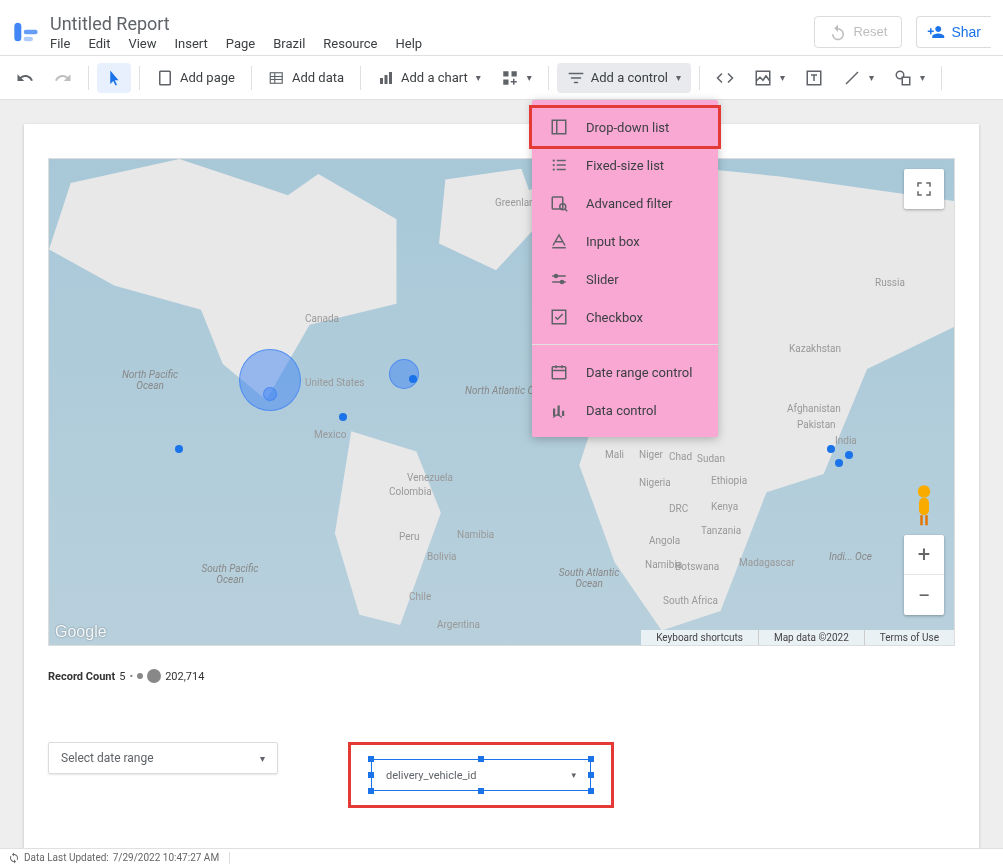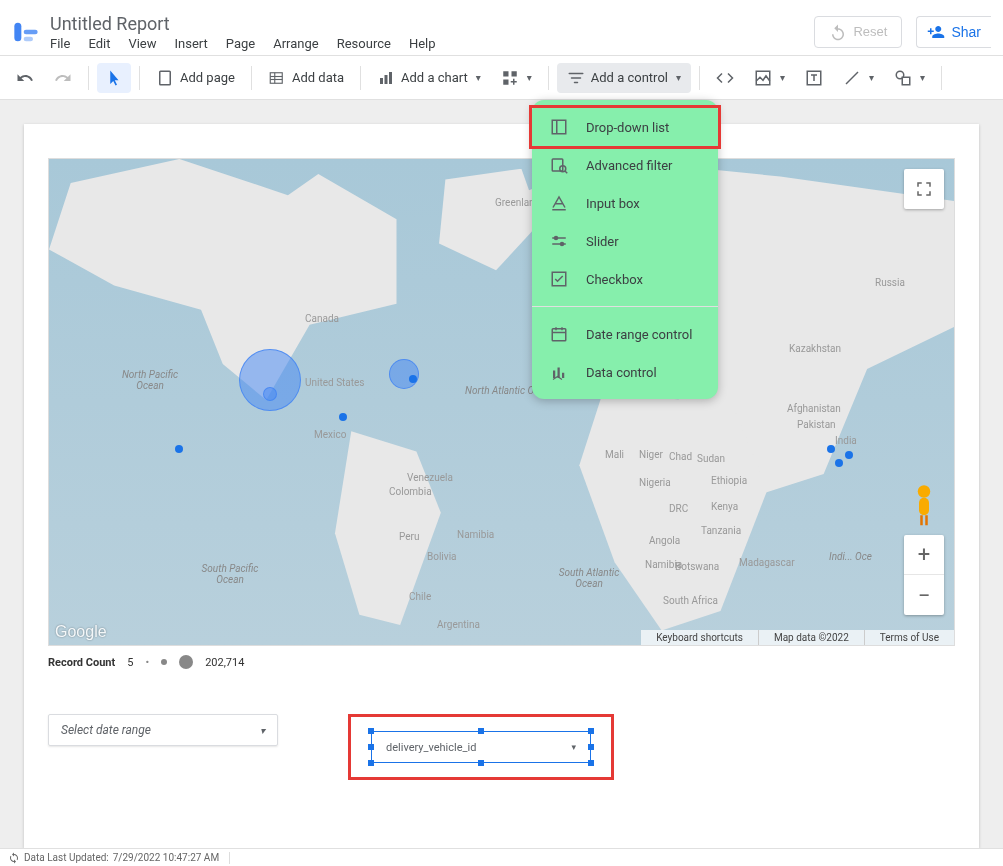--- a/index.html
+++ b/index.html
@@ -40,38 +40,38 @@
 .map-zoom { position: absolute; bottom: 30px; right: 10px; width: 40px; background: #fff; border-radius: 2px; box-shadow: 0 1px 3px rgba(0,0,0,.3); }
 .map-zoom div { height: 40px; display:flex;align-items:center;justify-content:center; font-size: 22px; color: #666; }
 .map-zoom div:first-child { border-bottom: 1px solid #e6e6e6; }
 .pegman { position: absolute; bottom: 125px; right: 15px; width: 30px; height: 36px; }
 .map-footer { position: absolute; bottom: 0; right: 0; display: flex; gap: 0; font-size: 10px; color: #444; background: rgba(255,255,255,0.7); }
 .map-footer span { padding: 2px 15px; border-left: 1px solid #ccc; }
 .map-footer span:first-child { border-left: none; }
 .google-logo { position: absolute; bottom: 4px; left: 6px; font-size: 16px; color: #fff; font-weight: 500; opacity: 0.85; font-family: 'Product Sans', Arial; text-shadow: 0 0 2px rgba(0,0,0,0.5); }
 
 
-.legend { display: flex; align-items: center; gap: 12px; padding: 9px 0; font-size: 11px; color: #333; }
+.legend { display: flex; align-items: center; gap: 4px; padding: 23px 0; font-size: 11px; color: #333; }
 .legend .dot-sm { width: 6px; height:6px; border-radius:50%; background:#888; }
 .legend .dot-lg { width: 14px; height:14px; border-radius:50%; background:#888; }
 
 
 .controls-row { display: flex; gap: 70px; margin-top: 36px; }
-.date-range { width: 230px; height: 32px; border: 1px solid #dadce0; border-radius: 2px; display:flex; align-items:center; justify-content: space-between; padding: 0 12px; font-size: 12px; color: #5f6368; box-shadow: 0 1px 2px rgba(0,0,0,0.1); font-style: italic; }
+.date-range { width: 230px; height: 32px; border: 1px solid #dadce0; border-radius: 2px; display:flex; align-items:center; justify-content: space-between; padding: 0 12px; font-size: 12px; color: #5f6368; box-shadow: 0 1px 2px rgba(0,0,0,0.1); }
 
 .highlight-box { border: 3px solid #e53935; padding: 14px 20px; position: relative; text-align: center; }
 .field-control { width: 220px; height: 32px; border: 1px solid #1a73e8; display:flex; align-items:center; justify-content:space-between; padding: 0 14px; font-size: 11px; color: #5f6368; position: relative; }
 .sel-handle { position: absolute; width: 6px; height: 6px; background: #1a73e8; }
 .sel-handle.tl { top:-4px; left:-4px; } .sel-handle.tr { top:-4px; right:-4px; }
 .sel-handle.bl { bottom:-4px; left:-4px; } .sel-handle.br { bottom:-4px; right:-4px; }
 .sel-handle.tm { top:-4px; left:50%; margin-left:-3px; } .sel-handle.bm { bottom:-4px; left:50%; margin-left:-3px; }
 .sel-handle.lm { left:-4px; top:50%; margin-top:-3px; } .sel-handle.rm { right:-4px; top:50%; margin-top:-3px; }
 
 
-.dropdown-menu { position: absolute; top: 100px; left: 532px; width: 186px; background: #86efac; box-shadow: 0 2px 10px rgba(0,0,0,0.25); border-radius: 12px; padding: 8px 0; z-index: 100; }
+.dropdown-menu { position: absolute; top: 100px; left: 532px; width: 186px; background: #f9a8d4; box-shadow: 0 2px 10px rgba(0,0,0,0.25); border-radius: 2px; padding: 8px 0; z-index: 100; }
 .menu-item { display:flex; align-items:center; gap: 18px; padding: 10px 18px; font-size: 13px; color: #3c4043; cursor: pointer; }
 .menu-sep { height: 1px; background: #e0e0e0; margin: 8px 0; }
 .menu-highlight { border: 3px solid #e53935; margin: -3px; }
 
 
 .status-bar { height: 18px; background: #fff; border-top: 1px solid #e0e0e0; font-size: 10px; color: #666; display:flex; align-items:center; padding: 0 8px; gap: 4px; }
 .status-bar .sep { width:1px; height:12px; background:#ddd; margin-left: 6px; }
 </style>
 </head>
 <body>
@@ -85,21 +85,21 @@
       </svg>
   </div>
   <div class="title-block">
     <div class="doc-title">Untitled Report</div>
     <div class="menubar">
       <span>File</span>
       <span>Edit</span>
       <span>View</span>
       <span>Insert</span>
       <span>Page</span>
-      <span>Arrange</span>
+      <span>Brazil</span>
       <span>Resource</span>
       <span>Help</span>
     </div>
   </div>
   <div class="header-right">
     <button class="reset-btn">
       <span class="icon">
           <svg viewBox="0 0 24 24" fill="#bdbdbd">
             <path d="M12 5V2L7 7l5 5V9c3.3 0 6 2.7 6 6s-2.7 6-6 6-6-2.7-6-6H4c0 4.4 3.6 8 8 8s8-3.6 8-8-3.6-8-8-8z"></path>
           </svg>
@@ -370,20 +370,33 @@
           <svg viewBox="0 0 24 24" fill="none" stroke="#5f6368" stroke-width="2">
             <rect x="3" y="3" width="18" height="18"></rect>
             <line x1="9" y1="3" x2="9" y2="21"></line>
           </svg>
         </span>
       <span>Drop-down list</span>
     </div>
   </div>
   <div class="menu-item">
     <span class="icon">
+        <svg viewBox="0 0 24 24" fill="#5f6368">
+          <circle cx="5" cy="6" r="1.5"></circle>
+          <rect x="9" y="5" width="12" height="2"></rect>
+          <circle cx="5" cy="12" r="1.5"></circle>
+          <rect x="9" y="11" width="12" height="2"></rect>
+          <circle cx="5" cy="18" r="1.5"></circle>
+          <rect x="9" y="17" width="12" height="2"></rect>
+        </svg>
+      </span>
+    <span>Fixed-size list</span>
+  </div>
+  <div class="menu-item">
+    <span class="icon">
         <svg viewBox="0 0 24 24" fill="none" stroke="#5f6368" stroke-width="2">
           <rect x="3" y="4" width="14" height="16" rx="1"></rect>
           <circle cx="17" cy="17" r="4"></circle>
           <line x1="20" y1="20" x2="23" y2="23"></line>
         </svg>
       </span>
     <span>Advanced filter</span>
   </div>
   <div class="menu-item">
     <span class="icon">

